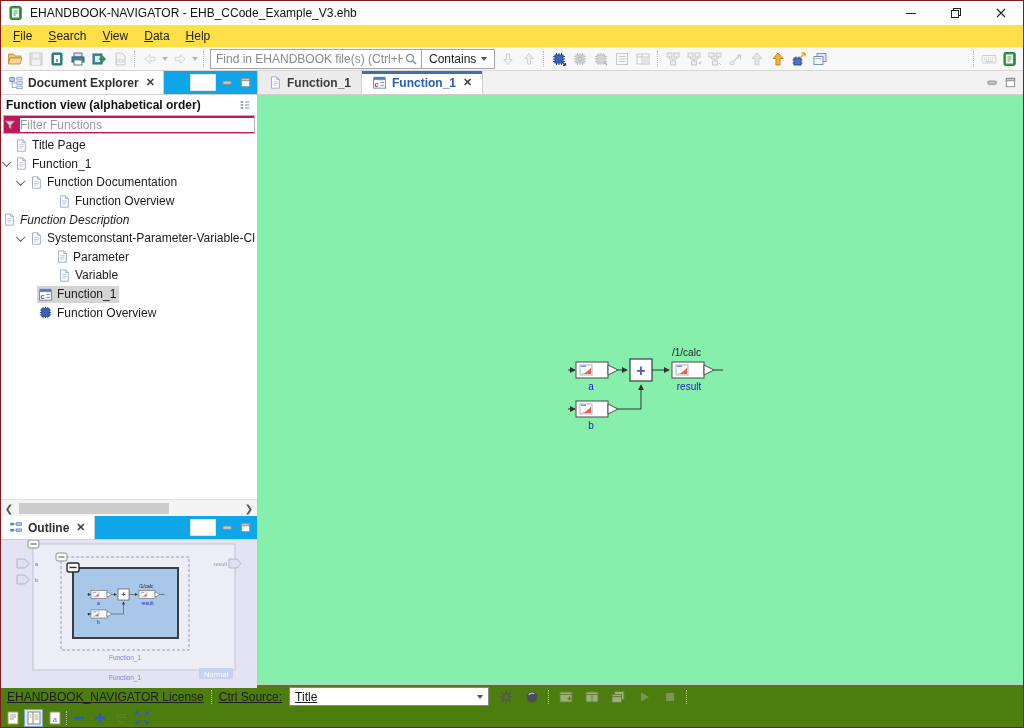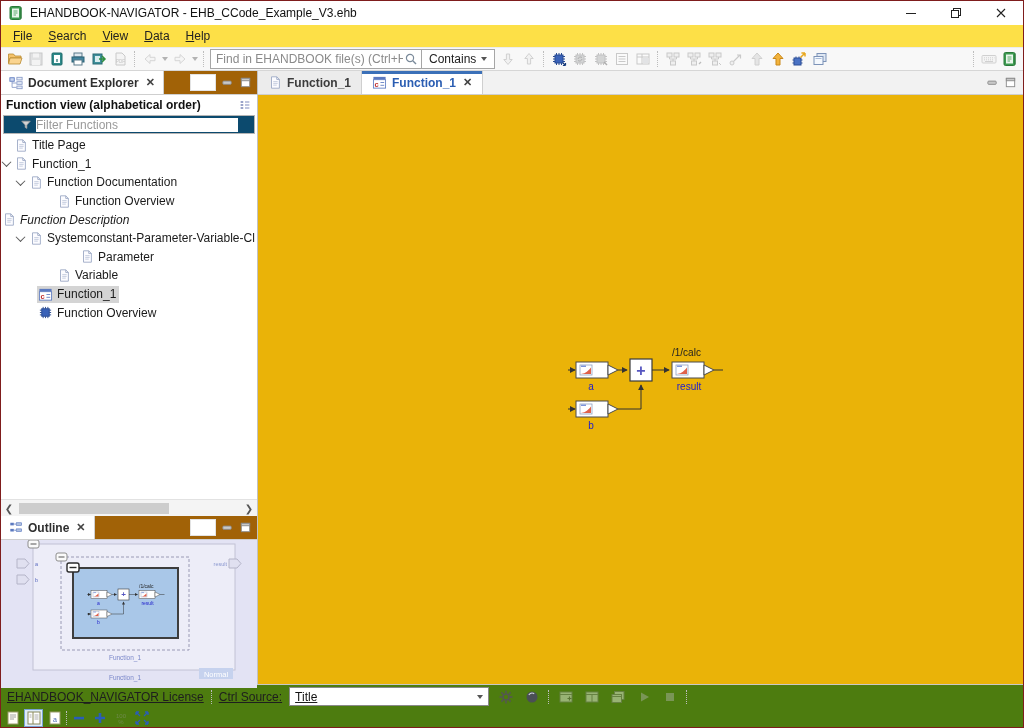--- a/index.html
+++ b/index.html
@@ -32,30 +32,30 @@
 .search-box { display:flex; align-items:center; width:212px; height:20px; border:1px solid #a6a6a6; background:#fff; padding:0 2px 0 5px; }
 .search-box input { flex:1; border:none; outline:none; font-family:"Liberation Sans",sans-serif; font-size:12px; color:#333; background:transparent; min-width:0; }
 .search-box input::placeholder { color:#8a8a8a; }
 .contains-btn { display:flex; align-items:center; gap:5px; height:20px; border:1px solid #a6a6a6; border-left:none; background:#fff; padding:0 7px; font-size:12px; color:#222; }
 
 
 .main { flex:1; display:flex; min-height:0; }
 .left { width:257px; flex:0 0 auto; border-right:1px solid #c2c2c2; display:flex; flex-direction:column; background:#fff; }
 .right { flex:1; display:flex; flex-direction:column; min-width:0; }
 
-.panel-tabbar { height:24px; background:#a16207; border-bottom:1px solid #cfcfcf; display:flex; align-items:stretch; flex:0 0 auto; }
+.panel-tabbar { height:24px; background:#0ea5e9; border-bottom:1px solid #cfcfcf; display:flex; align-items:stretch; flex:0 0 auto; }
 .ptab { display:flex; align-items:center; gap:5px; padding:0 8px; background:#fff; border-right:1px solid #cfcfcf; font-weight:bold; color:#2f2f2f; font-size:12px; }
 .tab-close { color:#444; font-weight:bold; font-size:11px; padding-left:2px; }
 .ptab-controls { margin-left:auto; display:flex; align-items:center; gap:5px; padding-right:5px; }
 .white-chip { width:26px; height:17px; background:#fff; border:1px solid #e3e3e3; }
 
 .explorer { height:445px; display:flex; flex-direction:column; flex:0 0 auto; }
 .view-header { height:20px; display:flex; align-items:center; padding:0 5px; font-weight:bold; color:#111; flex:0 0 auto; }
 .view-header .vh-title { flex:1; }
-.filter-box { height:19px; margin:0 2px 1px 2px; border:1px solid #b5b5b5; display:flex; align-items:center; gap:4px; padding:0 16px; flex:0 0 auto; background:#0c4a6e; }
+.filter-box { height:19px; margin:0 2px 1px 2px; border:1px solid #b5b5b5; display:flex; align-items:center; gap:4px; padding:0 0; flex:0 0 auto; background:#be185d; }
 .filter-box input { flex:1; border:none; outline:none; font-family:"Liberation Sans",sans-serif; font-size:12px; color:#333; min-width:0; }
 .filter-box input::placeholder { color:#9a9a9a; }
 .tree { flex:1; overflow:hidden; position:relative; padding-top:1px; }
 .tree-row { height:18.6px; display:flex; align-items:center; white-space:nowrap; font-size:12px; color:#1a1a1a; }
 .chev { width:7px; height:7px; border-right:1.4px solid #5a5a5a; border-bottom:1.4px solid #5a5a5a; transform:rotate(45deg) translate(-1px,-1px); margin-right:auto; }
 .chev-slot { display:flex; align-items:center; justify-content:center; flex:0 0 auto; }
 .row-hl { display:flex; align-items:center; gap:4px; padding:1px 3px 1px 1px; }
 .row-hl.selected { background:#d4d4d4; }
 
 .hscroll { height:17px; border-top:1px solid #e2e2e2; background:#f4f4f4; display:flex; align-items:center; flex:0 0 auto; }
@@ -64,21 +64,21 @@
 .hs-thumb { position:absolute; left:2px; top:1px; width:150px; height:11px; background:#cdcdcd; }
 
 .outline { flex:1; display:flex; flex-direction:column; min-height:0; }
 .outline-canvas { flex:1; position:relative; background:#e3e3f4; }
 
 
 .editor-tabbar { height:24px; background:#f2f2f2; border-bottom:1px solid #cfcfcf; display:flex; align-items:stretch; flex:0 0 auto; }
 .etab { display:flex; align-items:center; gap:5px; padding:0 10px; border-right:1px solid #cfcfcf; font-weight:bold; color:#3c3c3c; background:#ececec; font-size:12px; }
 .etab.active { background:#fff; color:#2a5db2; box-shadow:inset 0 3px 0 #3b70b8; }
 .etab-controls { margin-left:auto; display:flex; align-items:center; gap:5px; padding-right:6px; }
-.editor-canvas { flex:1; position:relative; background:#eab308; overflow:hidden; }
+.editor-canvas { flex:1; position:relative; background:#86efac; overflow:hidden; }
 .diagram-svg { position:absolute; left:302px; top:246px; }
 
 
 .statusbar { height:43px; border-top:1px solid #c8c8c8; background:#4d7c0f; flex:0 0 auto;text-decoration:underline; }
 .sb-row1 { height:23px; display:flex; align-items:center; padding:0 6px; gap:7px; }
 .sb-sep { width:1px; height:14px; border-left:1px dotted #bdbdbd; }
 .ds-select { width:200px; height:19px; border:1px solid #8a8a8a; background:#fff; display:flex; align-items:center; justify-content:space-between; padding:0 5px; color:#111; }
 .sb-btn { width:19px; height:19px; display:flex; align-items:center; justify-content:center; }
 .sb-row2 { height:19px; display:flex; align-items:center; padding:0 2px; gap:2px; }
 .sb2-btn { width:19px; height:18px; display:flex; align-items:center; justify-content:center; border:1px solid transparent; }
@@ -450,21 +450,21 @@
                 <span class="icon">
                   <svg viewBox="0 0 16 16" width="14" height="15">
                     <path d="M4 1.5h6l3 3v10H4z" fill="#fcfcff" stroke="#9aa7c4"></path>
                     <path d="M10 1.5v3h3" fill="none" stroke="#9aa7c4"></path>
                     <path d="M6 7h5M6 9h5M6 11h4" stroke="#b8c2d8" stroke-width=".9"></path>
                   </svg>
                 </span>
                 <span>Systemconstant-Parameter-Variable-Cl</span>
               </span>
             </div>
-            <div class="tree-row" style="padding-left: 78px;">
+            <div class="tree-row" style="padding-left: 53px;">
               <span class="row-hl">
                 <span class="icon">
                   <svg viewBox="0 0 16 16" width="14" height="15">
                     <path d="M4 1.5h6l3 3v10H4z" fill="#fcfcff" stroke="#9aa7c4"></path>
                     <path d="M10 1.5v3h3" fill="none" stroke="#9aa7c4"></path>
                     <path d="M6 7h5M6 9h5M6 11h4" stroke="#b8c2d8" stroke-width=".9"></path>
                   </svg>
                 </span>
                 <span>Parameter</span>
               </span>

